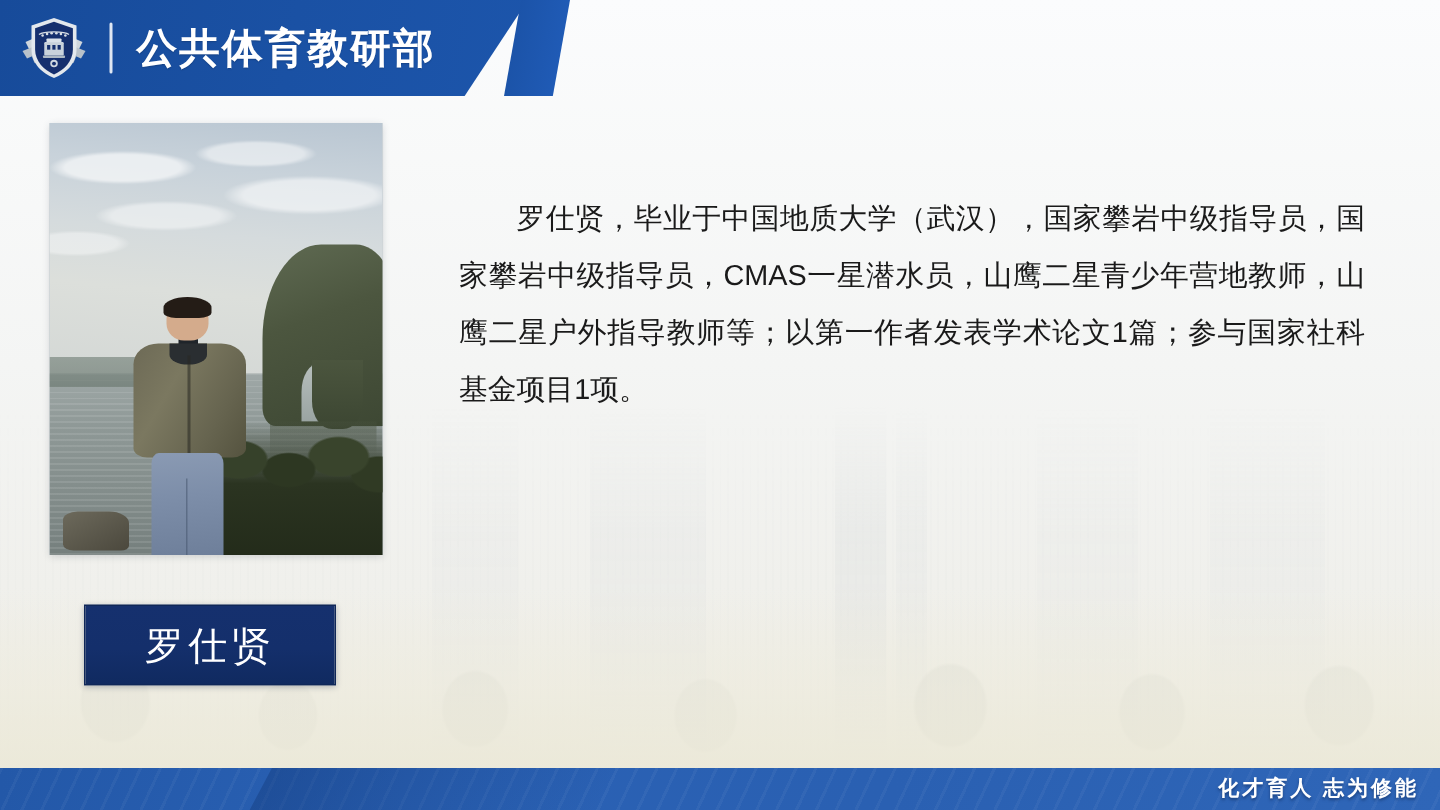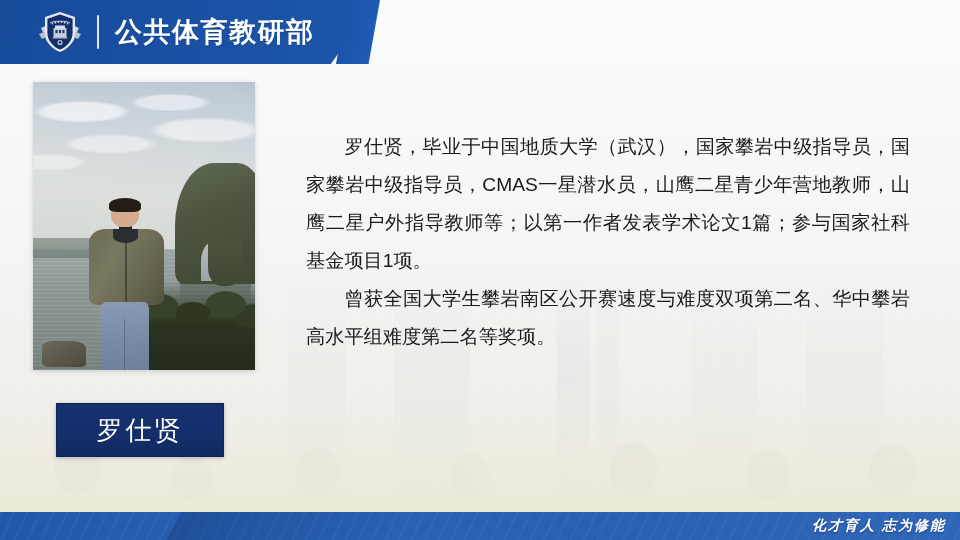--- a/index.html
+++ b/index.html
@@ -72,21 +72,20 @@
     position: absolute;
     left: 0; top: 0;
     width: 352px;
     height: 64px;
     background: linear-gradient(100deg, #174b9a 0%, #1a51a4 55%, #1c55ab 100%);
     -webkit-clip-path: polygon(0 0, 100% 0, 88% 100%, 0 100%);
             clip-path: polygon(0 0, 100% 0, 88% 100%, 0 100%);
     display: flex;
     align-items: center;
     z-index: 6;
-    padding-left: 24px;
   }
   .header-stripe {
     position: absolute;
     top: 0;
     left: 336px;
     width: 44px;
     height: 64px;
     background: linear-gradient(100deg, #1a51a4 0%, #215dba 100%);
     -webkit-clip-path: polygon(26% 0, 100% 0, 74% 100%, 0 100%);
             clip-path: polygon(26% 0, 100% 0, 74% 100%, 0 100%);
@@ -320,21 +319,20 @@
     background: linear-gradient(100deg, rgba(18,56,120,0.42) 0%, rgba(18,56,120,0) 100%);
     transform: skewX(-28deg);
   }
   .footer-motto {
     position: absolute;
     right: 14px;
     top: 50%;
     transform: translateY(-50%);
     color: #ffffff;
     font-size: 14px;
-    font-style: italic;
     font-weight: bold;
     letter-spacing: 2px;
     white-space: nowrap;
     z-index: 2;
     text-shadow: 0 1px 2px rgba(10,30,70,0.5);
   }
 </style>
 </head>
 <body>
 
@@ -407,20 +405,19 @@
       <div class="pp-hair"></div>
     </div>
   </div>
 
   <div class="name-badge">
     <span class="name-badge-text">罗仕贤</span>
   </div>
 
   <div class="bio">
     <p>罗仕贤，毕业于中国地质大学（武汉），国家攀岩中级指导员，国家攀岩中级指导员，CMAS一星潜水员，山鹰二星青少年营地教师，山鹰二星户外指导教师等；以第一作者发表学术论文1篇；参与国家社科基金项目1项。</p>
-    <p>曾获全国大学生攀岩南区公开赛速度与难度双项第二名、华中攀岩高水平组难度第二名等奖项。</p>
   </div>
 
   <div class="footer">
     <span class="footer-motto">化才育人  志为修能</span>
   </div>
 
 </div>
 
 </body></html>

